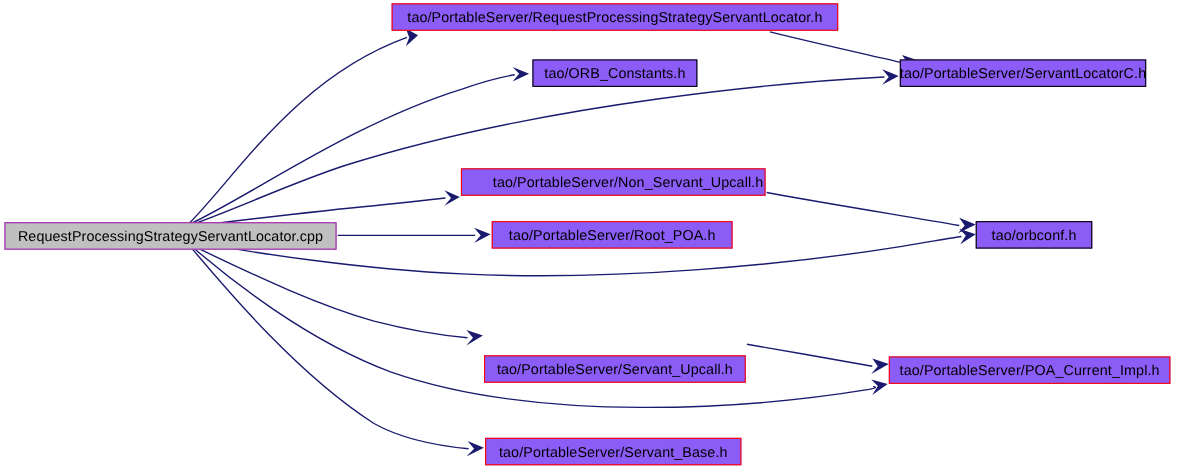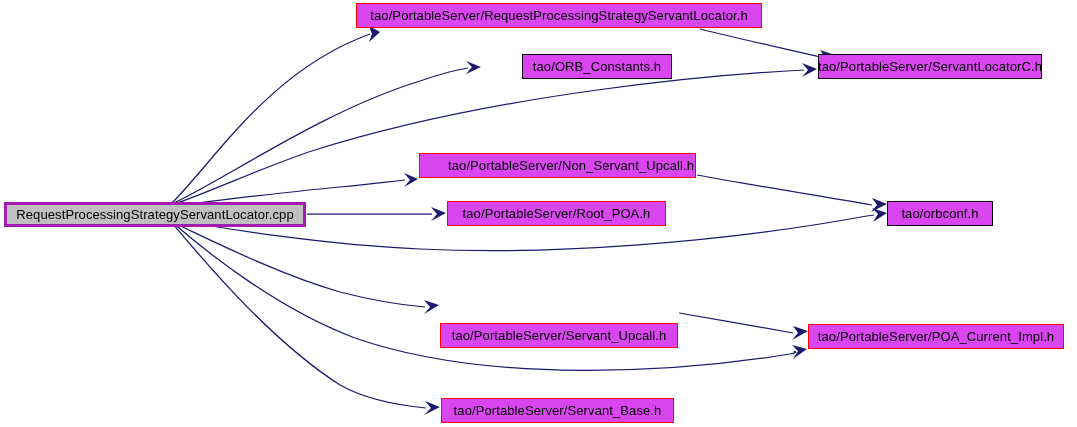--- a/index.html
+++ b/index.html
@@ -26,35 +26,35 @@
   .node {
     position: absolute;
     box-sizing: border-box;
     display: flex;
     align-items: center;
     justify-content: center;
     white-space: nowrap;
     font-size: 13px;
     line-height: 1;
     color: #000000;
-    background: #d946ef;
+    background: #8b5cf6;
     border: 1px solid #c0c0c0;
     height: 25px;
     padding: 0 9px;
     letter-spacing: 0.1px;
   }
   .node.red {
     border: 1px solid #ff0000;
   }
   .node.gray {
     border: 1px solid #000000;
   }
   .node.root {
     background: #c0c0c0;
-    border: 3px solid #a21caf;
+    border: 1px solid #a21caf;
   }
   .edge-path {
     fill: none;
     stroke: #1a1a6e;
     stroke-width: 1.25;
   }
   .arrow-head {
     fill: #1a1a6e;
     stroke: none;
   }
@@ -129,21 +129,21 @@
   </svg>
 
   <div class="node root" style="left:4px; top:202px; width:302px;">
     <span>RequestProcessingStrategyServantLocator.cpp</span>
   </div>
 
   <div class="node red" style="left:356px; top:3px; width:406px;">
     <span>tao/PortableServer/RequestProcessingStrategyServantLocator.h</span>
   </div>
 
-  <div class="node gray" style="left:484px; top:54px; width:150px;margin-left:38px;">
+  <div class="node gray" style="left:484px; top:54px; width:150px;">
     <span>tao/ORB_Constants.h</span>
   </div>
 
   <div class="node gray" style="left:818px; top:54px; width:224px;">
     <span>tao/PortableServer/ServantLocatorC.h</span>
   </div>
 
   <div class="node red" style="left:419px; top:153px; width:277px;padding-left:36px;">
     <span>tao/PortableServer/Non_Servant_Upcall.h</span>
   </div>

